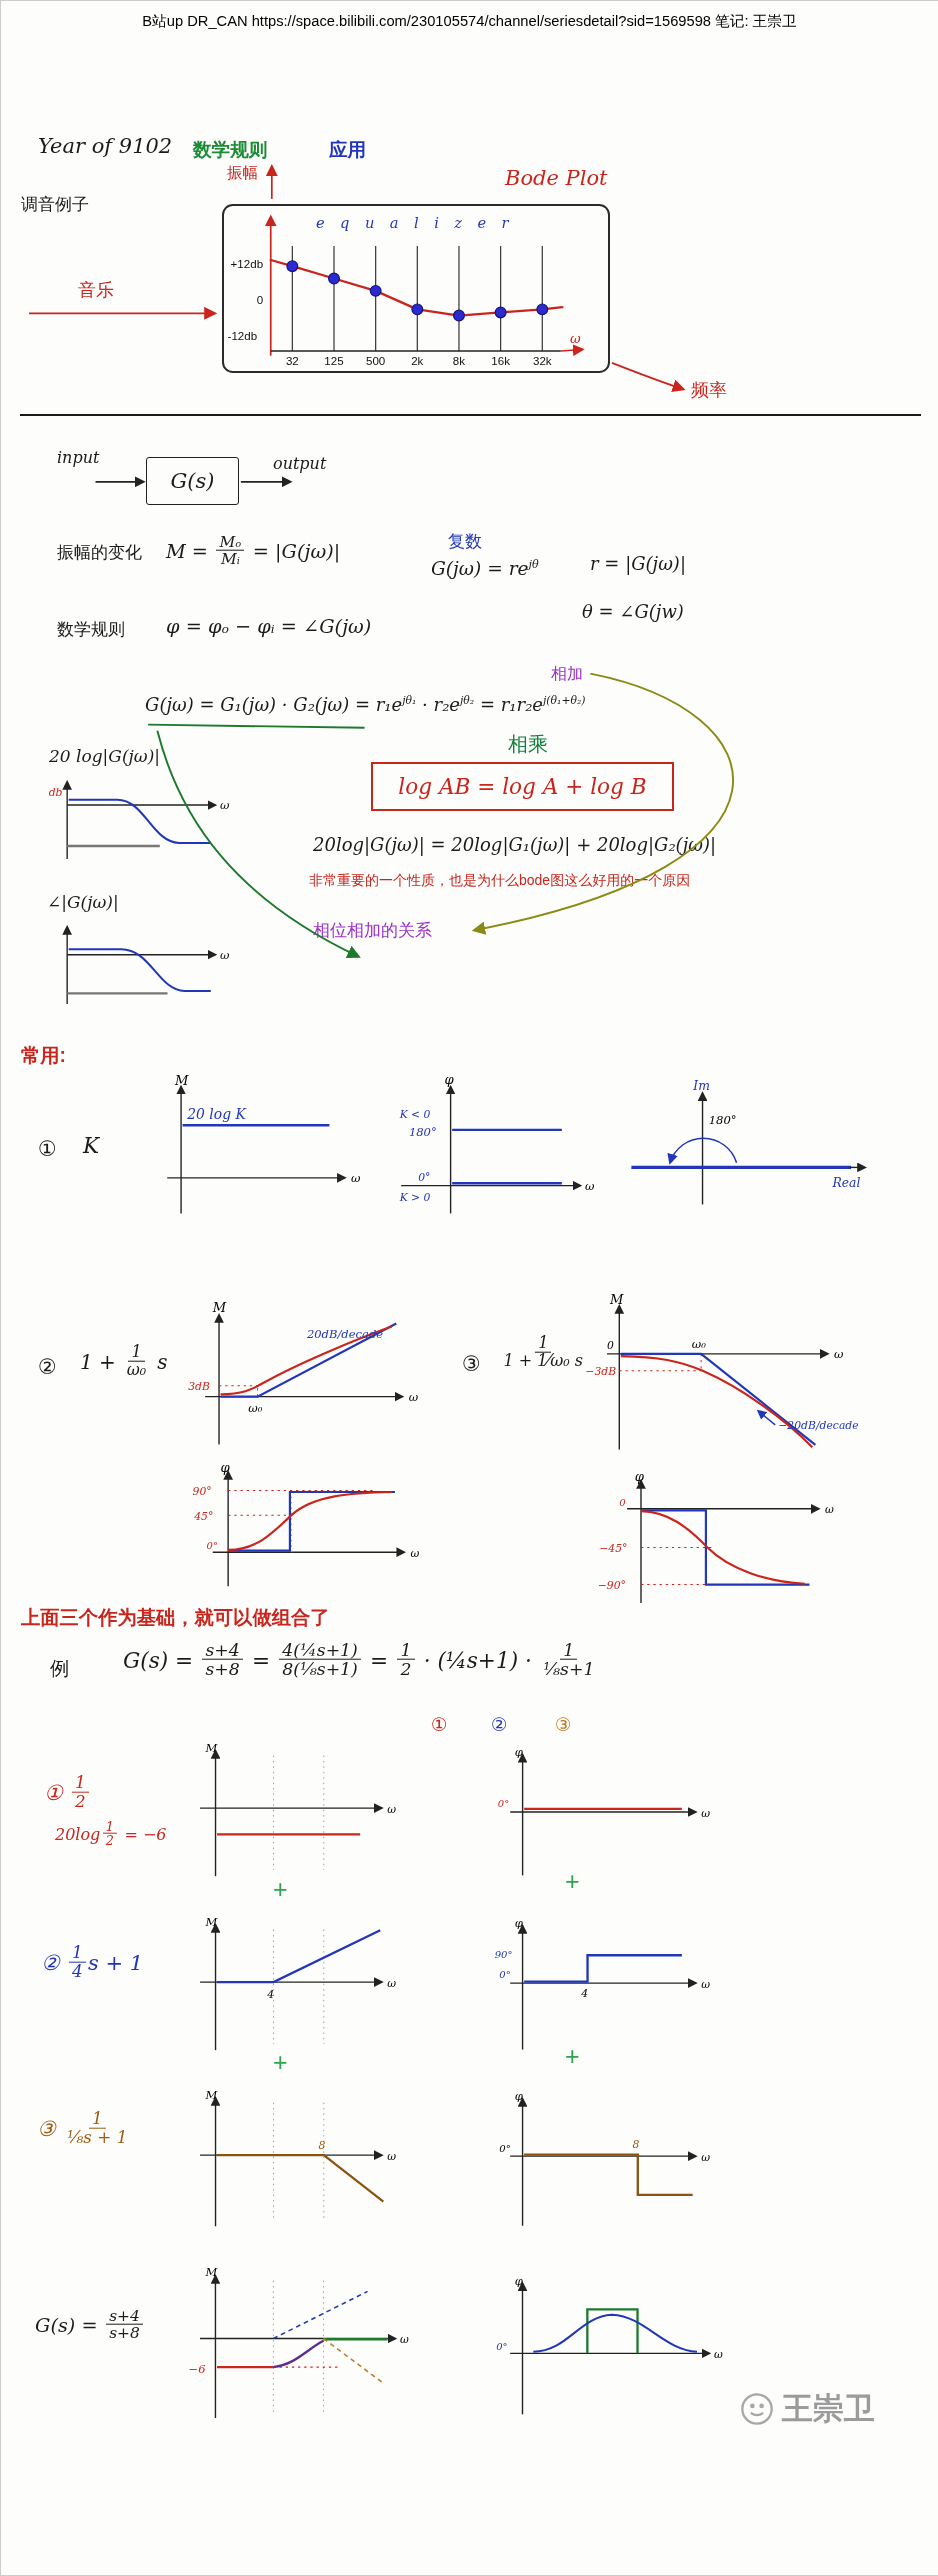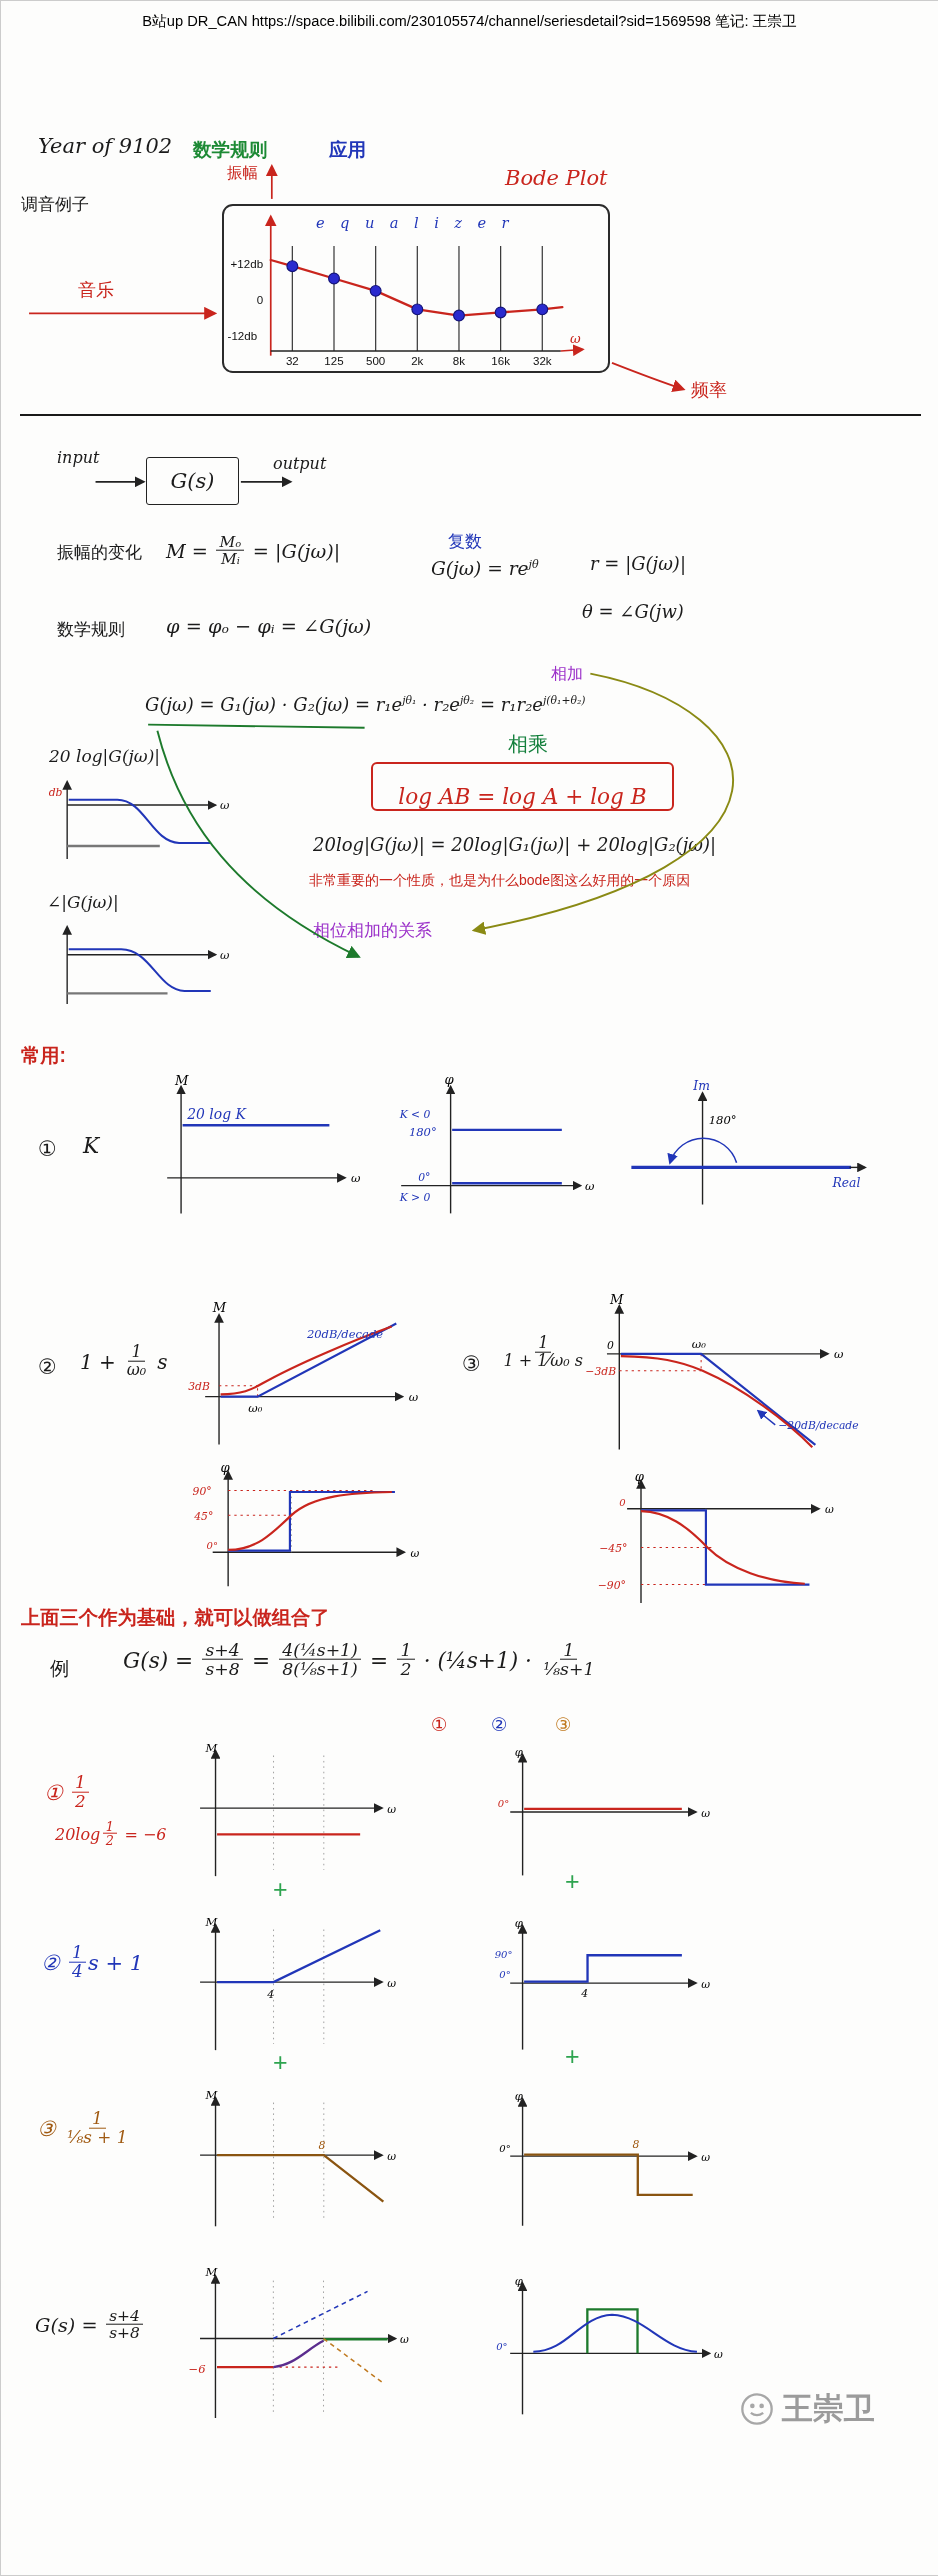--- a/index.html
+++ b/index.html
@@ -10,21 +10,21 @@
 .math{font-family:"DejaVu Serif",serif;font-style:italic}
 .sup{vertical-align:super;font-size:.6em}
 .frac{display:inline-flex;flex-direction:column;align-items:center;vertical-align:middle;line-height:1.05;font-size:.8em;margin:0 2.3px;transform:translateY(-2.3px)}
 .frac .fn{border-bottom:1.5px solid currentColor;padding:0 3.1px}
 .frac .fd{padding:0 2.3px}
 svg{overflow:visible}
 svg text{font-family:"DejaVu Serif",serif;font-style:italic}
 svg text.up,svg g.up text{font-family:"Liberation Sans","DejaVu Sans",sans-serif;font-style:normal}
 .annot{pointer-events:none}
 .tipbox{background:#e4e4e4;padding:9.3px 12.4px;font-size:15.5px;line-height:1.65;color:#222}
-.redbox{border:2.3px solid #c9251d;border-radius:6px;display:flex;align-items:flex-end;justify-content:center}
+.redbox{border:2.3px solid #c9251d;border-radius:0;display:flex;align-items:center;justify-content:center}
 </style>
 </head>
 <body>
 
 <div class="page">
 
   <div class="abs center" style="top:11px;font-size:14.7px;color:#000000">B站up DR_CAN   https://space.bilibili.com/230105574/channel/seriesdetail?sid=1569598   笔记: 王崇卫</div>
 
   <div class="abs math" style="left:37px;top:133px;font-size:21px">Year of 9102</div>
   <div class="abs" style="left:192px;top:136px;font-size:18.6px;color:#1d8a35;font-weight:bold">数学规则</div>

